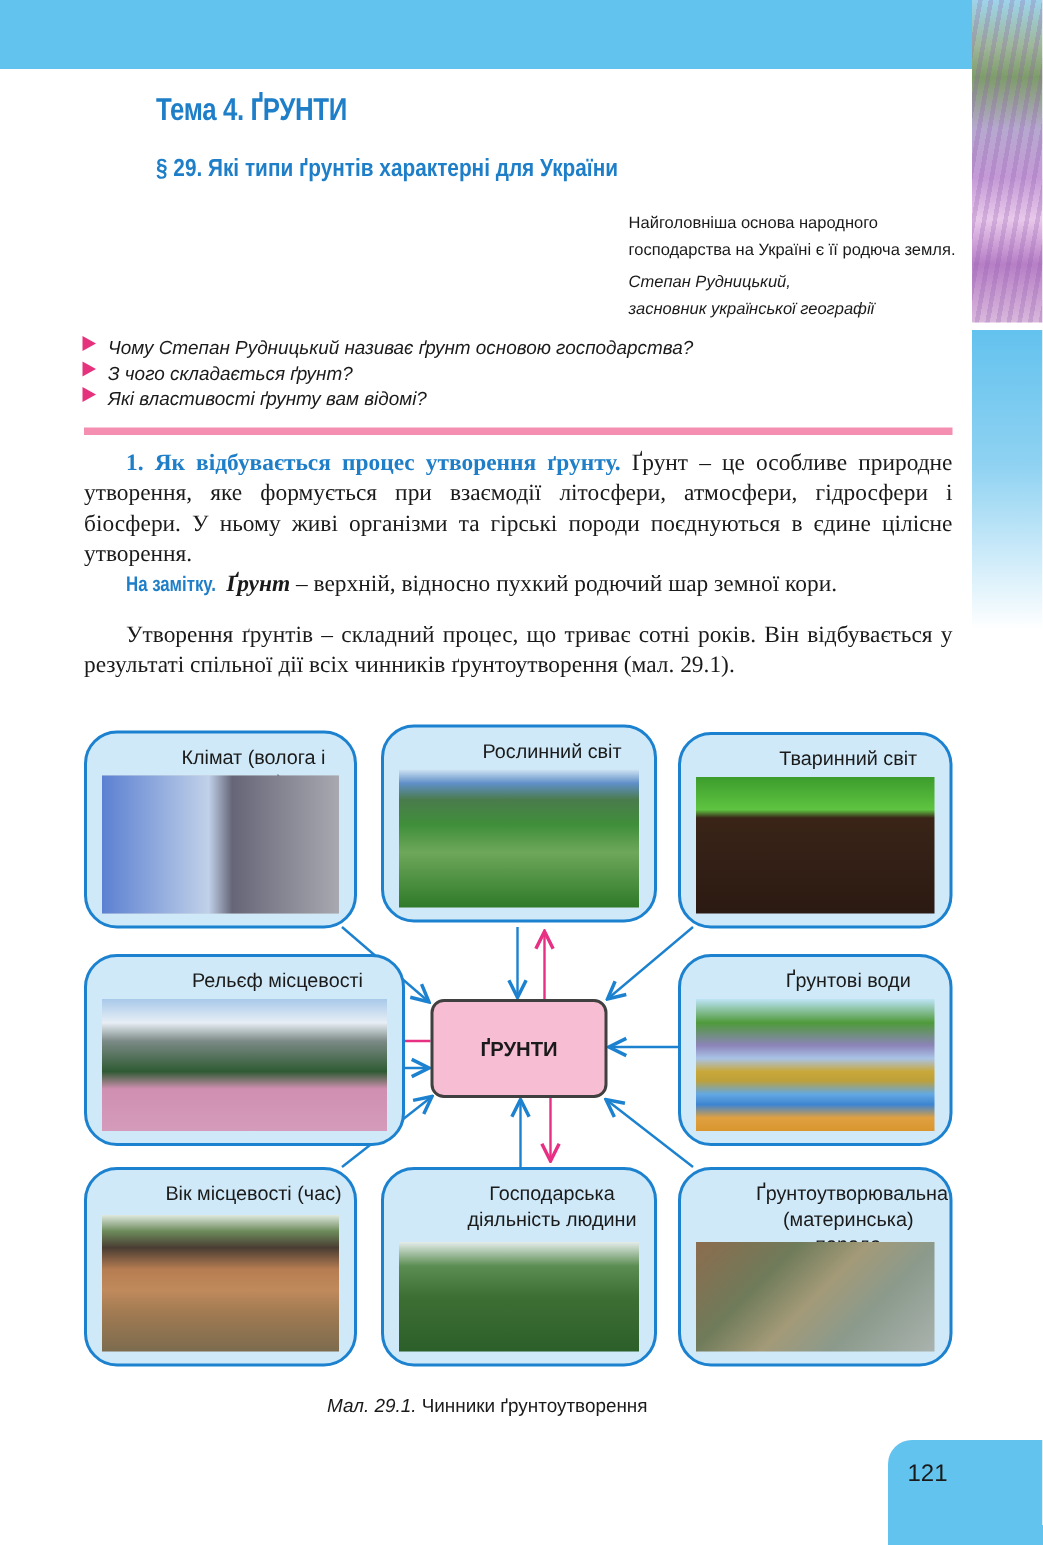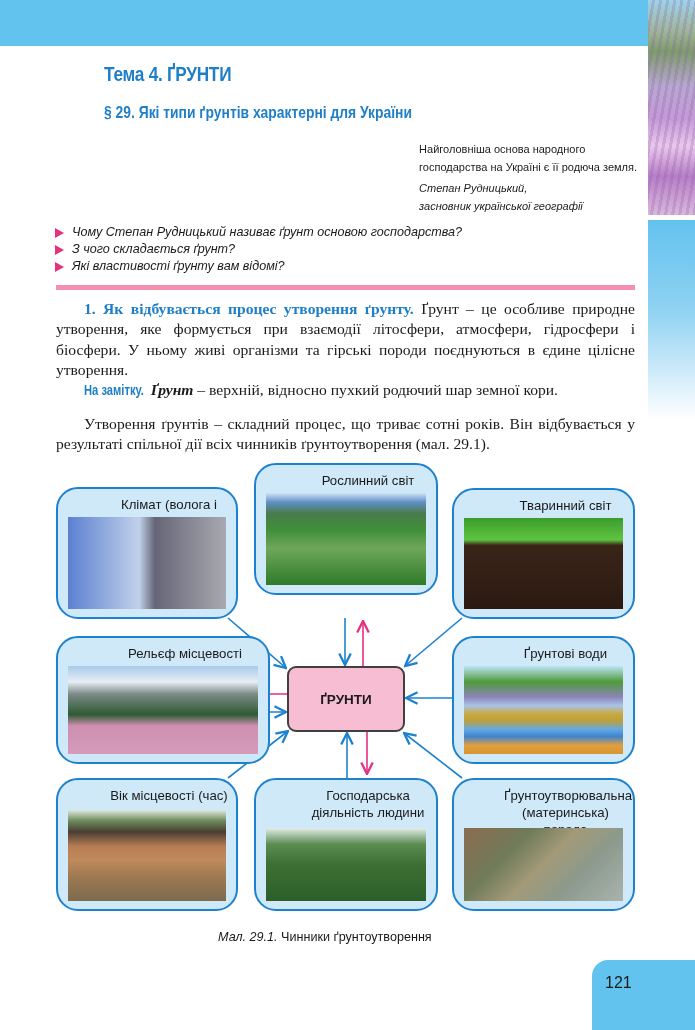--- a/index.html
+++ b/index.html
@@ -16,21 +16,21 @@
 
   .theme-title { position:absolute; left:104px; top:62px; font-family:"Liberation Sans", sans-serif; font-weight:bold;
     font-size:21px; color:#1e7fc8; letter-spacing:-0.3px; transform:scaleX(0.82); transform-origin:left; }
   .section-title { position:absolute; left:104px; top:103px; font-weight:bold; font-size:16.5px; color:#1e7fc8;
     transform:scaleX(0.84); transform-origin:left; white-space:nowrap; }
 
   .epigraph { position:absolute; right:58px; top:140px; text-align:left; font-size:11px; line-height:18px; color:#1a1a1a; }
   .epigraph .author { font-style:italic; margin-top:3px; }
 
   .questions { position:absolute; left:55px; top:224px; font-size:12.6px; font-style:italic; line-height:17px; }
-  .questions .q { display:flex; align-items:center; }
+  .questions .q { display:flex; align-items:flex-start; }
   .questions .tri { width:0; height:0; border-top:5px solid transparent; border-bottom:5px solid transparent;
     border-left:9px solid #e6327d; margin-right:8px; }
 
   .pink-rule { position:absolute; left:56px; top:285px; width:579px; height:5px; background:#f48fb1; }
 
   .para { position:absolute; left:56px; width:579px; font-family:"Liberation Serif", serif; font-size:15.6px;
     line-height:20.3px; text-align:justify; color:#1a1a1a; }
   .para1 { top:299px; text-indent:28px; }
   .para1 .lead { color:#1e7fc8; font-weight:bold; }
   .note { position:absolute; left:84px; top:381px; font-family:"Liberation Serif", serif; font-size:15.6px; white-space:nowrap;text-align:right; }
@@ -131,21 +131,21 @@
       <line x1="363" y1="666" x2="363" y2="621" marker-end="url(#ap)"></line>
       <line x1="287" y1="694" x2="240" y2="694" marker-end="url(#ap)"></line>
       <line x1="367" y1="732" x2="367" y2="774" marker-end="url(#ap)"></line>
     </g>
   </svg>
 
   <div class="factor" style="left:56px;top:487px;width:182px;height:132px;">
     <div class="label">Клімат (волога і тепло)</div>
     <div class="pic pic-climate" style="top:28px;"></div>
   </div>
-  <div class="factor" style="left:254px;top:463px;width:184px;height:132px;">
+  <div class="factor" style="left:254px;top:483px;width:184px;height:132px;">
     <div class="label">Рослинний світ</div>
     <div class="pic pic-plants" style="top:28px;"></div>
   </div>
   <div class="factor" style="left:452px;top:488px;width:183px;height:131px;">
     <div class="label">Тваринний світ</div>
     <div class="pic pic-animals" style="top:28px;"></div>
   </div>
 
   <div class="factor" style="left:56px;top:636px;width:214px;height:128px;">
     <div class="label">Рельєф місцевості</div>

